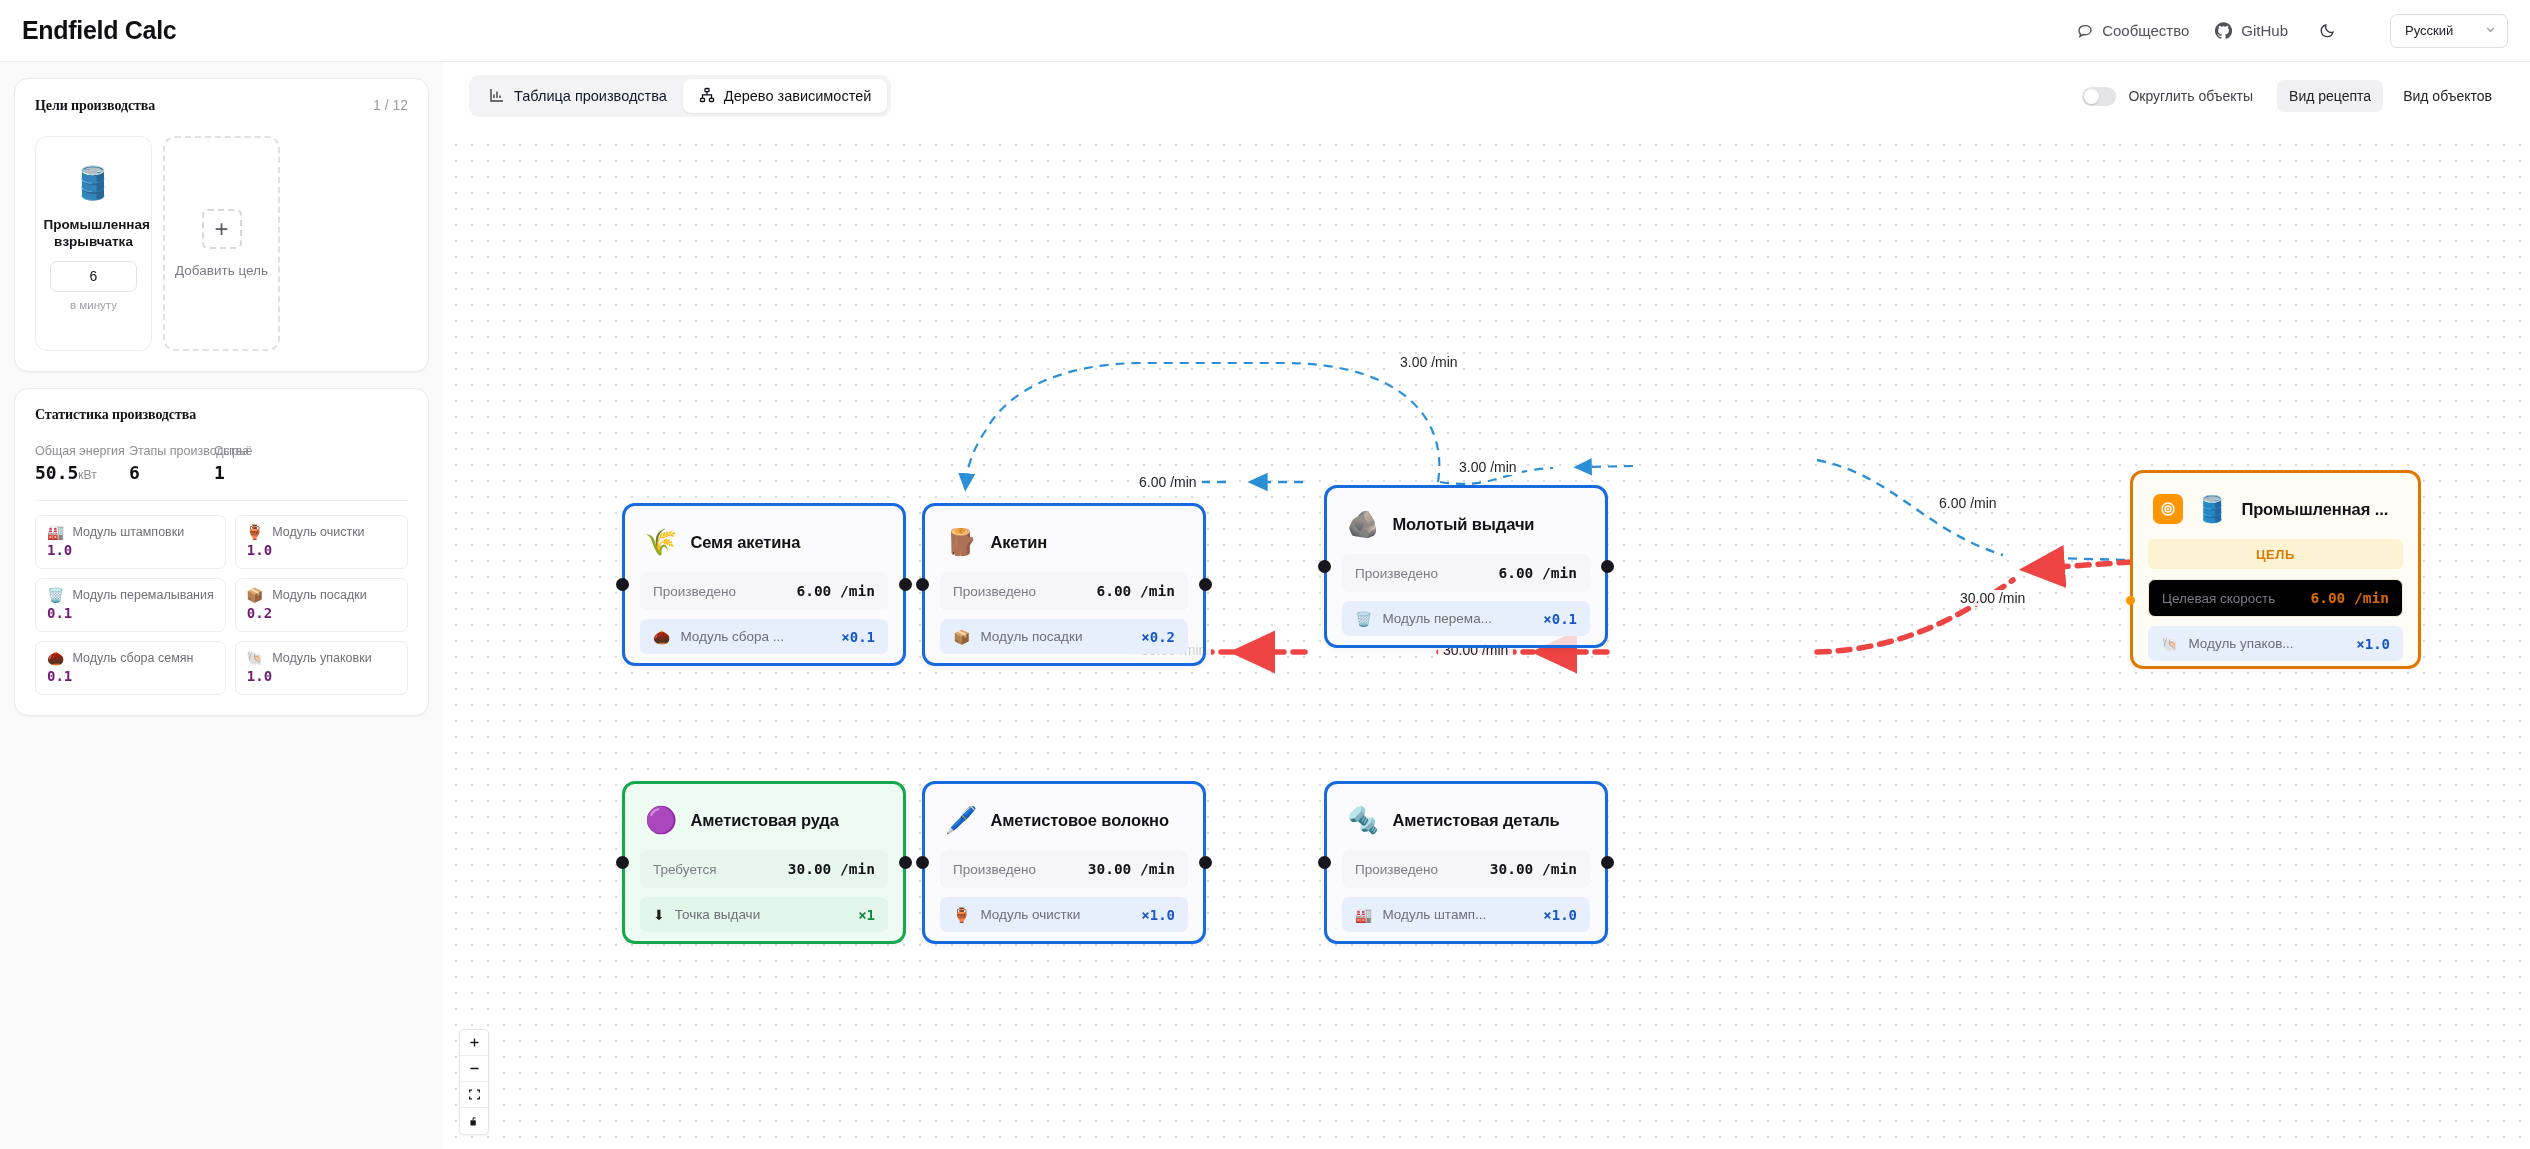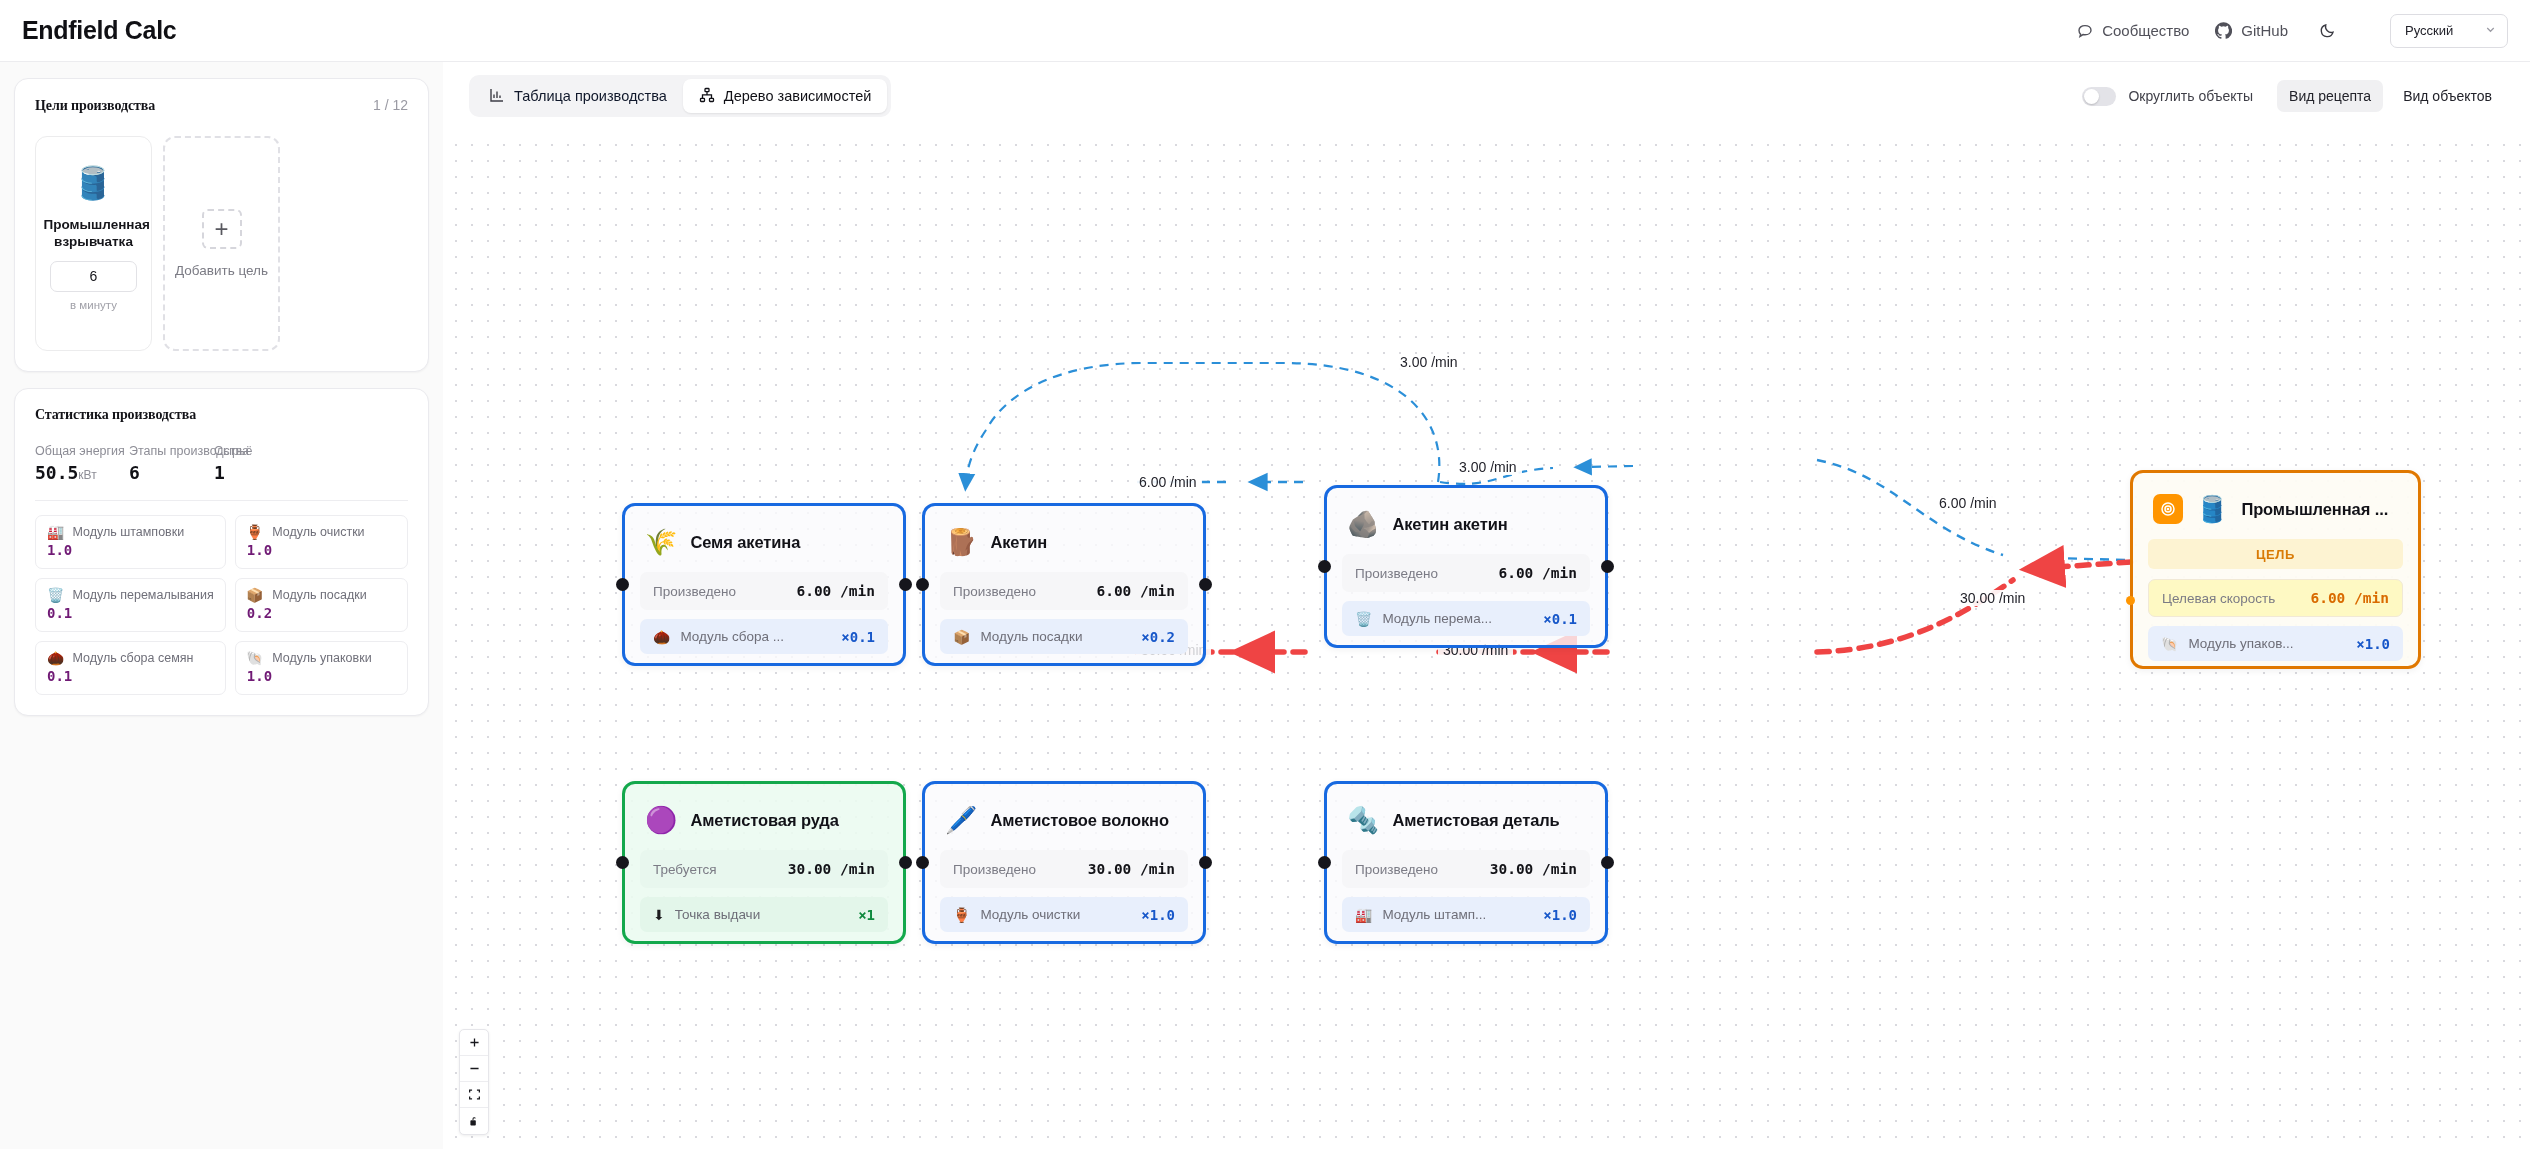--- a/index.html
+++ b/index.html
@@ -182,21 +182,21 @@
     display: flex; align-items: center; justify-content: center; color: #fff; font-size: 16px;
   }
 
   .row-rate {
     margin-top: 10px; height: 38px;
     background: #f6f6f8; border-radius: 7px;
     display: flex; align-items: center; justify-content: space-between;
     padding: 0 13px;
   }
   .node.green .row-rate { background: #e8f7ee; }
-  .node.target .row-rate { background: #fef9c3; border: 1px solid #f1e9d6; gap: 35px; }
+  .node.target .row-rate { background: #000000; border: 1px solid #f1e9d6; gap: 35px; }
   .row-lbl { font-size: 13.5px; color: #7b7b85; }
   .row-val { font-size: 14.5px; font-weight: bold; color: #131318; font-family: "DejaVu Sans Mono", monospace; }
   .node.target .row-val { color: #d96a00; }
 
   .row-mod {
     margin-top: 9px; height: 35px;
     background: #e8effc; border-radius: 7px;
     display: flex; align-items: center; padding: 0 13px; gap: 10px;
   }
   .node.green .row-mod { background: #e3f6ea; }
@@ -480,21 +480,21 @@
           <span class="m-name">Модуль посадки</span>
           <span class="m-mult">×0.2</span>
         </div>
       </div>
 
       <div class="node blue" style="left:881px; top:355px; width:284px; height:163px;">
         <div class="port in"></div>
         <div class="port out"></div>
         <div class="node-head">
           <span class="node-emoji">🪨</span>
-          <span class="node-title">Акетин акетин</span>
+          <span class="node-title">Молотый выдачи</span>
         </div>
         <div class="row-rate">
           <span class="row-lbl">Произведено</span>
           <span class="row-val">6.00 /min</span>
         </div>
         <div class="row-mod">
           <span class="m-emoji">🗑️</span>
           <span class="m-name">Модуль перема...</span>
           <span class="m-mult">×0.1</span>
         </div>

